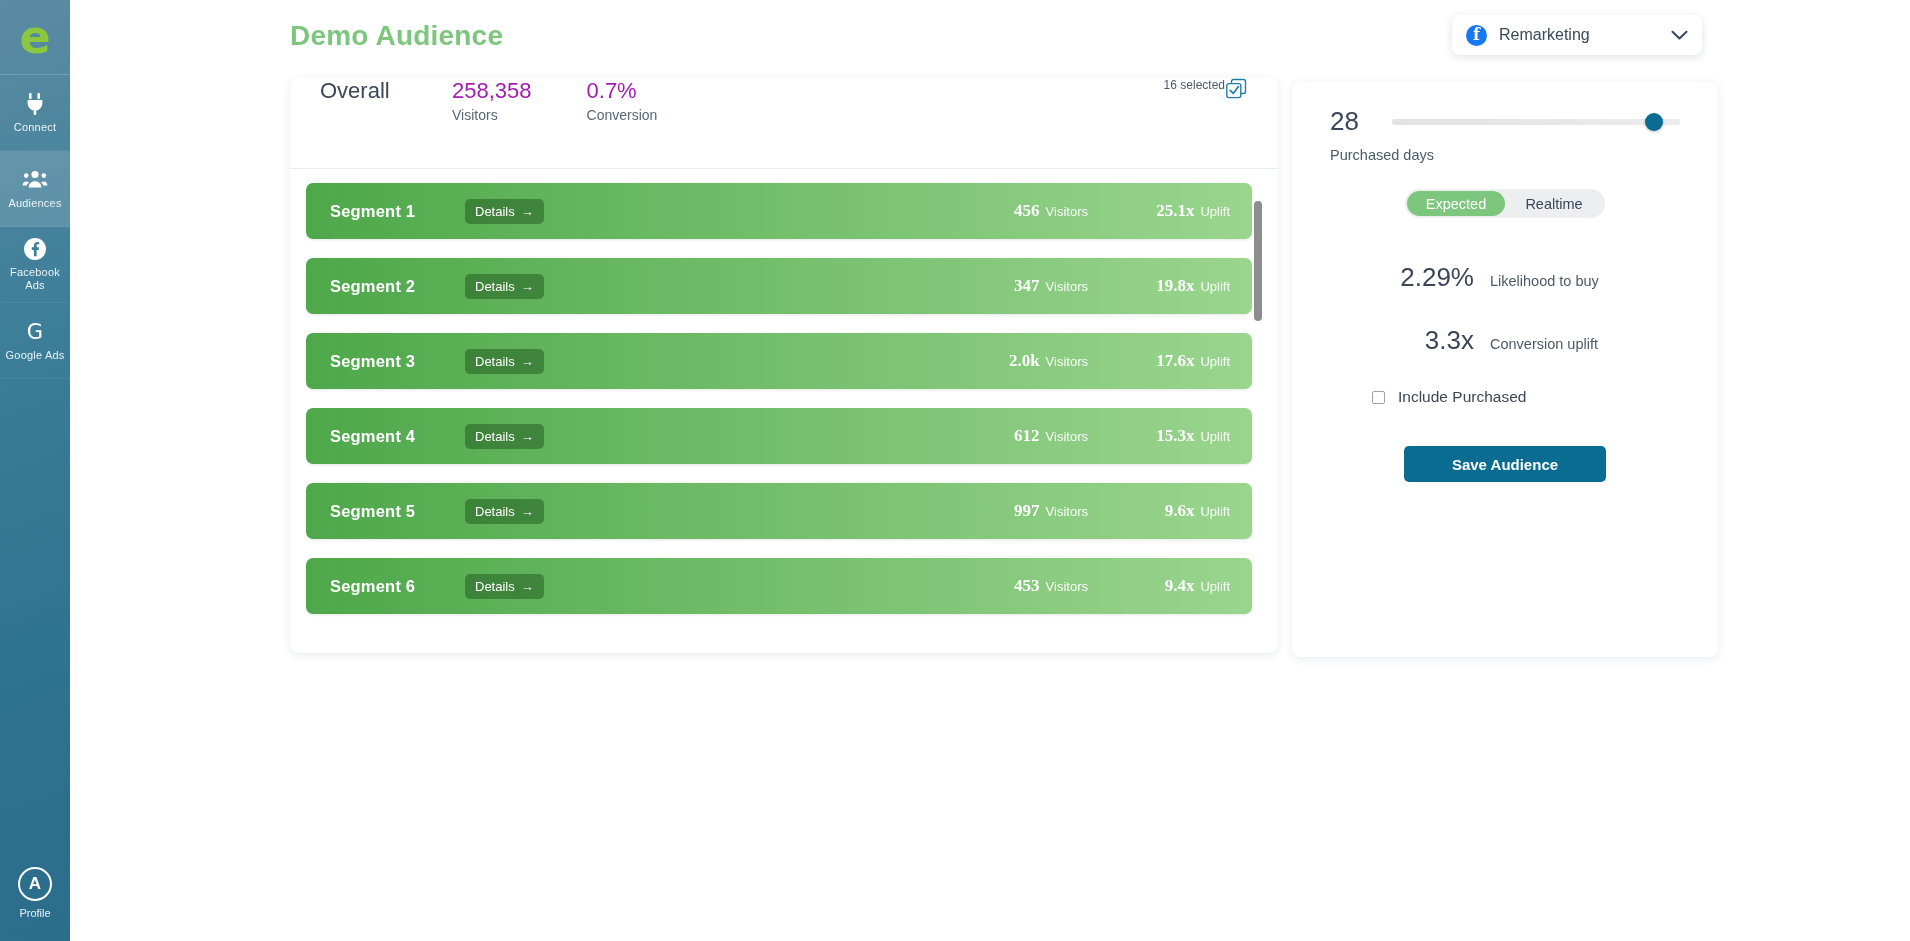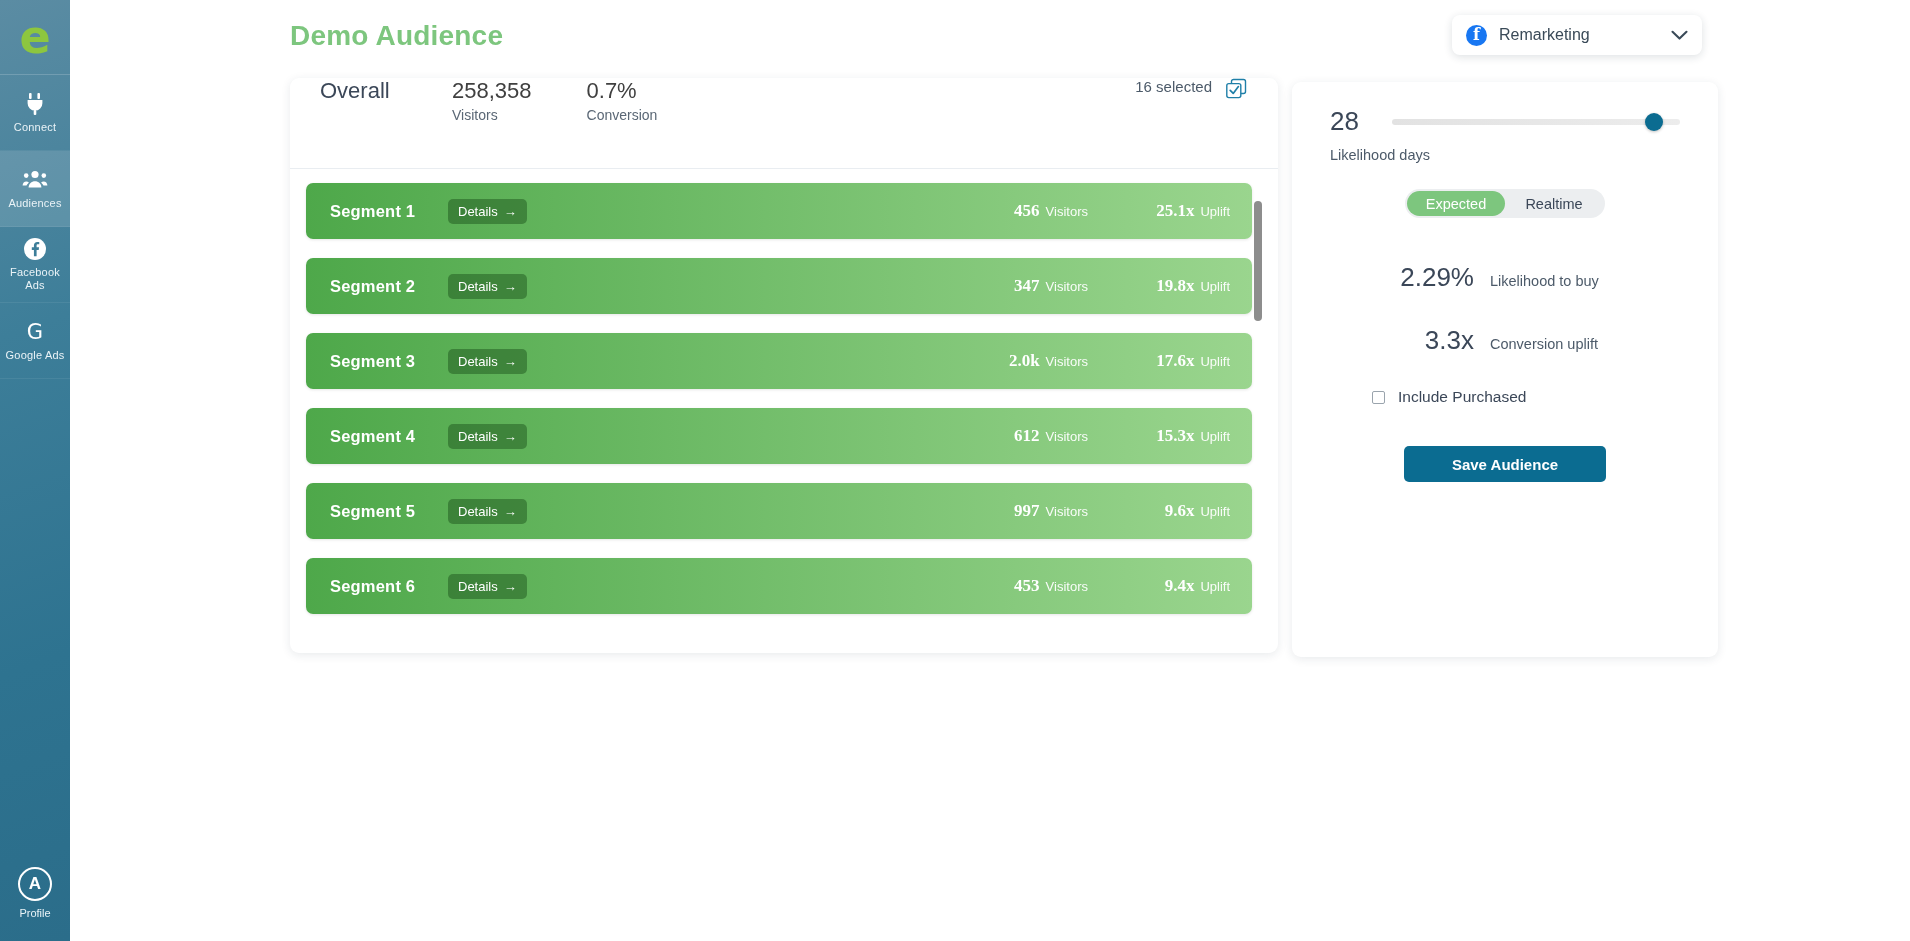--- a/index.html
+++ b/index.html
@@ -108,24 +108,24 @@
     height: 91px;
     display: flex; align-items: flex-start;
     padding: 0 30px 0 30px;
     border-bottom: 1px solid #e9edf1;
   }
   .overall-title {
     font-size: 22px; color: #3b4758; font-weight: 400;
     width: 132px;
   }
   .stat { margin-right: 55px; }
-  .stat-value { font-size: 22px; color: #404040; line-height: 1.15; }
+  .stat-value { font-size: 22px; color: #a21caf; line-height: 1.15; }
   .stat-label { font-size: 14px; color: #5a6775; margin-top: 4px; }
   .overall-spacer { flex: 1 1 auto; }
-  .selected-text { font-size: 15px; color: #4c5a69; margin-right: 13px; }
+  .selected-text { font-size: 12px; color: #4c5a69; }
   .select-icon { cursor: pointer; display: flex; align-items: center; }
 
   .segments-scroll {
     position: relative;
     height: 484px;
     padding: 14px 26px 14px 16px;
     overflow: hidden;
   }
   .seg-row {
     position: relative;
@@ -143,20 +143,21 @@
     width: 118px; flex: 0 0 auto;
   }
   .details-btn {
     background: rgba(20,70,20,0.42);
     border-radius: 5px;
     padding: 5px 10px;
     font-size: 13px; color: #ffffff;
     display: inline-flex; align-items: center; gap: 6px;
     cursor: pointer;
     flex: 0 0 auto;
+    margin-left: 17px;
   }
   .details-arrow { font-size: 13px; line-height: 1; }
   .seg-spacer { flex: 1 1 auto; }
   .seg-metric { display: flex; align-items: baseline; margin-left: 38px; }
   .metric-value { font-size: 17px; font-weight: 700; font-family: Liberation Serif, serif; }
   .metric-unit { font-size: 13px; margin-left: 6px; font-weight: 400; opacity: .95; }
   .metric-visitors { min-width: 118px; justify-content: flex-end; }
   .metric-uplift { min-width: 104px; justify-content: flex-end; }
 
   .scroll-track {
@@ -458,21 +459,21 @@
 
   <aside class="side-card">
 
     <div class="retention-row">
       <div class="retention-value">28</div>
       <div class="slider-wrap">
         <div class="slider-track"></div>
         <div class="slider-thumb"></div>
       </div>
     </div>
-    <div class="retention-label">Likelihood days</div>
+    <div class="retention-label">Purchased days</div>
 
     <div class="toggle-group">
       <div class="toggle-opt active">Expected</div>
       <div class="toggle-opt">Realtime</div>
     </div>
 
     <div class="metrics-block">
       <div class="metric-line">
         <span class="metric-num">2.29%</span>
         <span class="metric-cap">Likelihood to buy</span>

